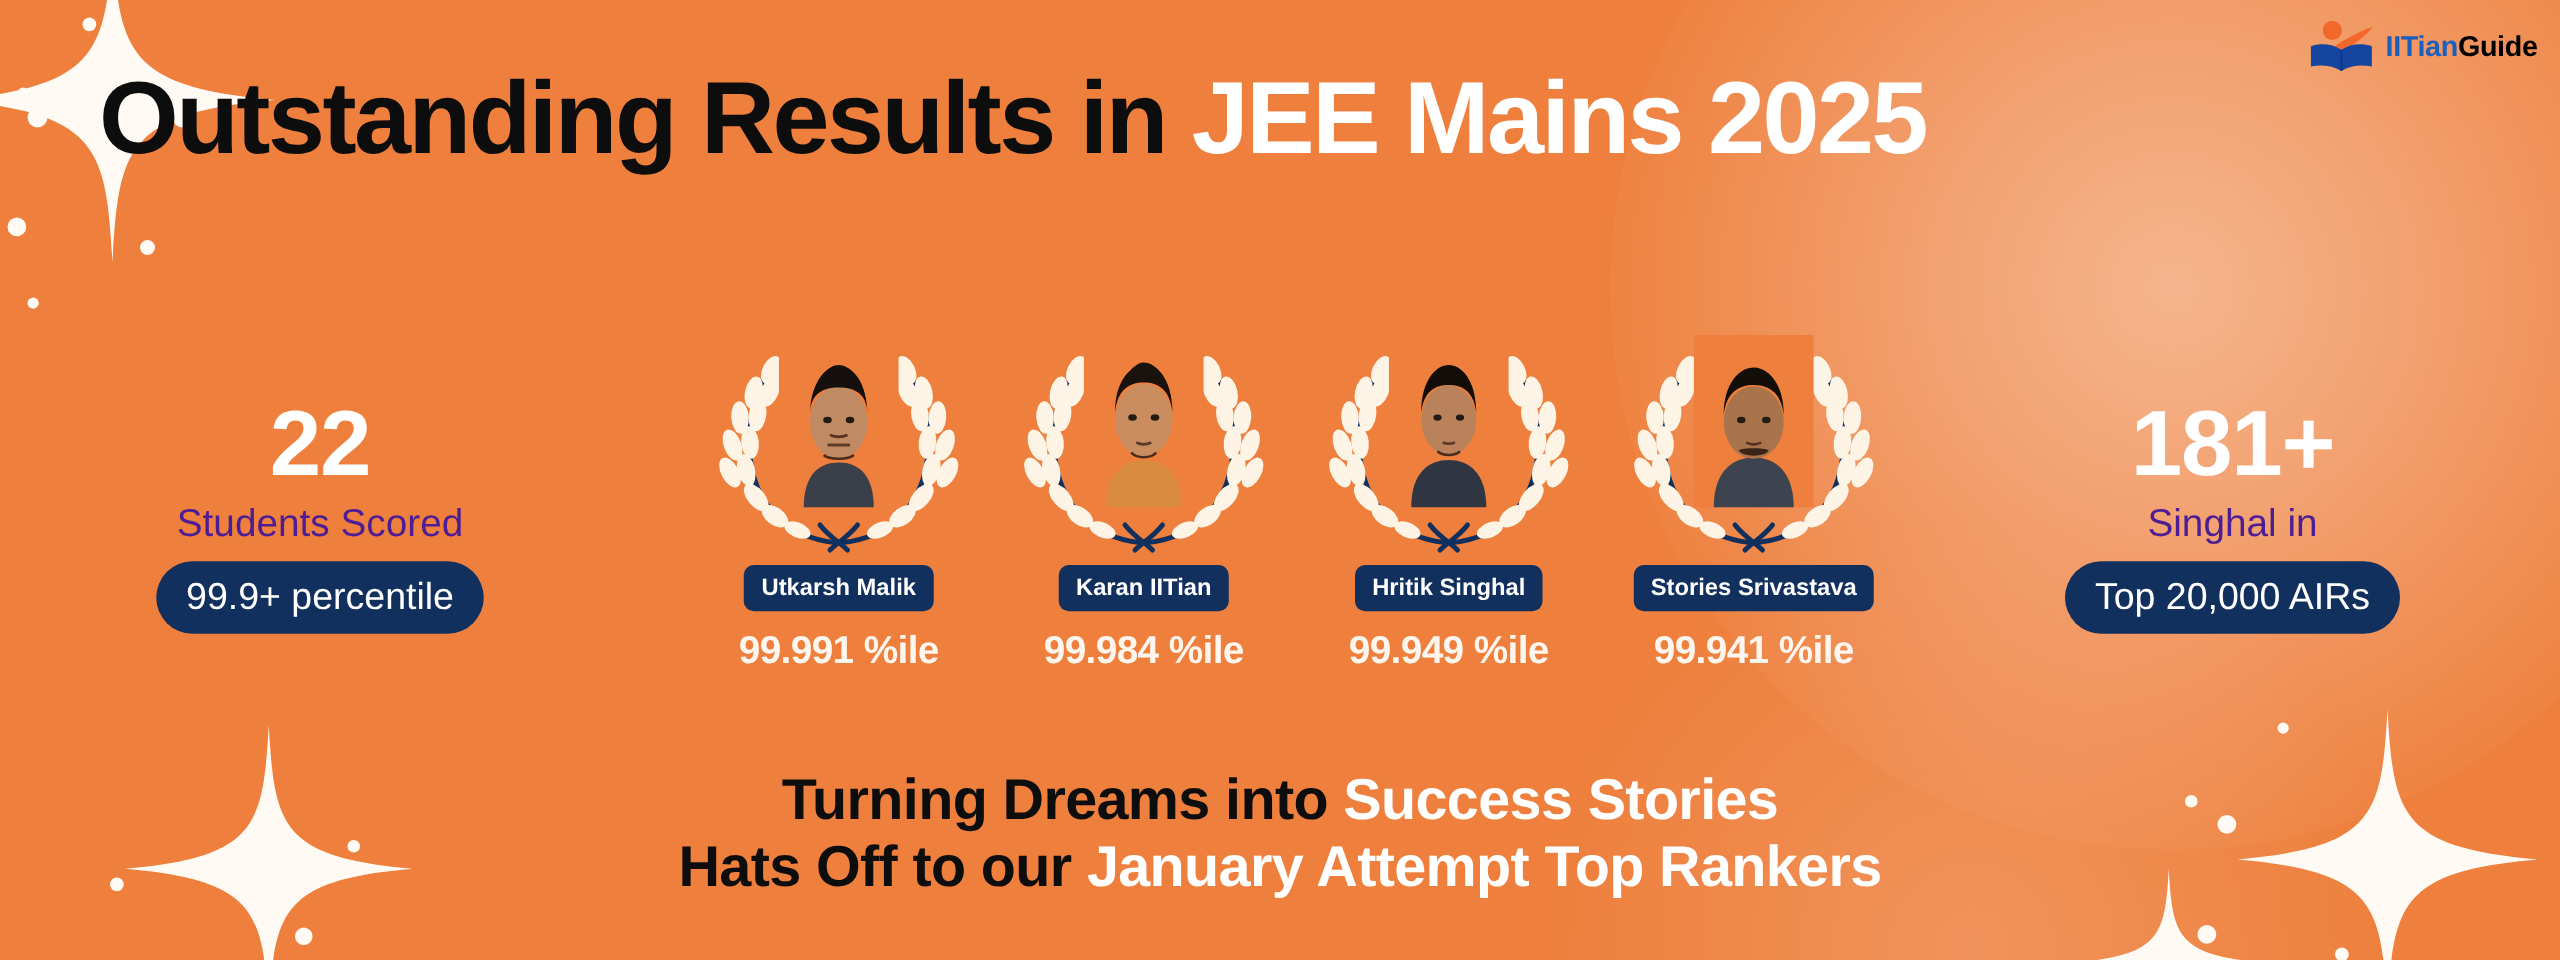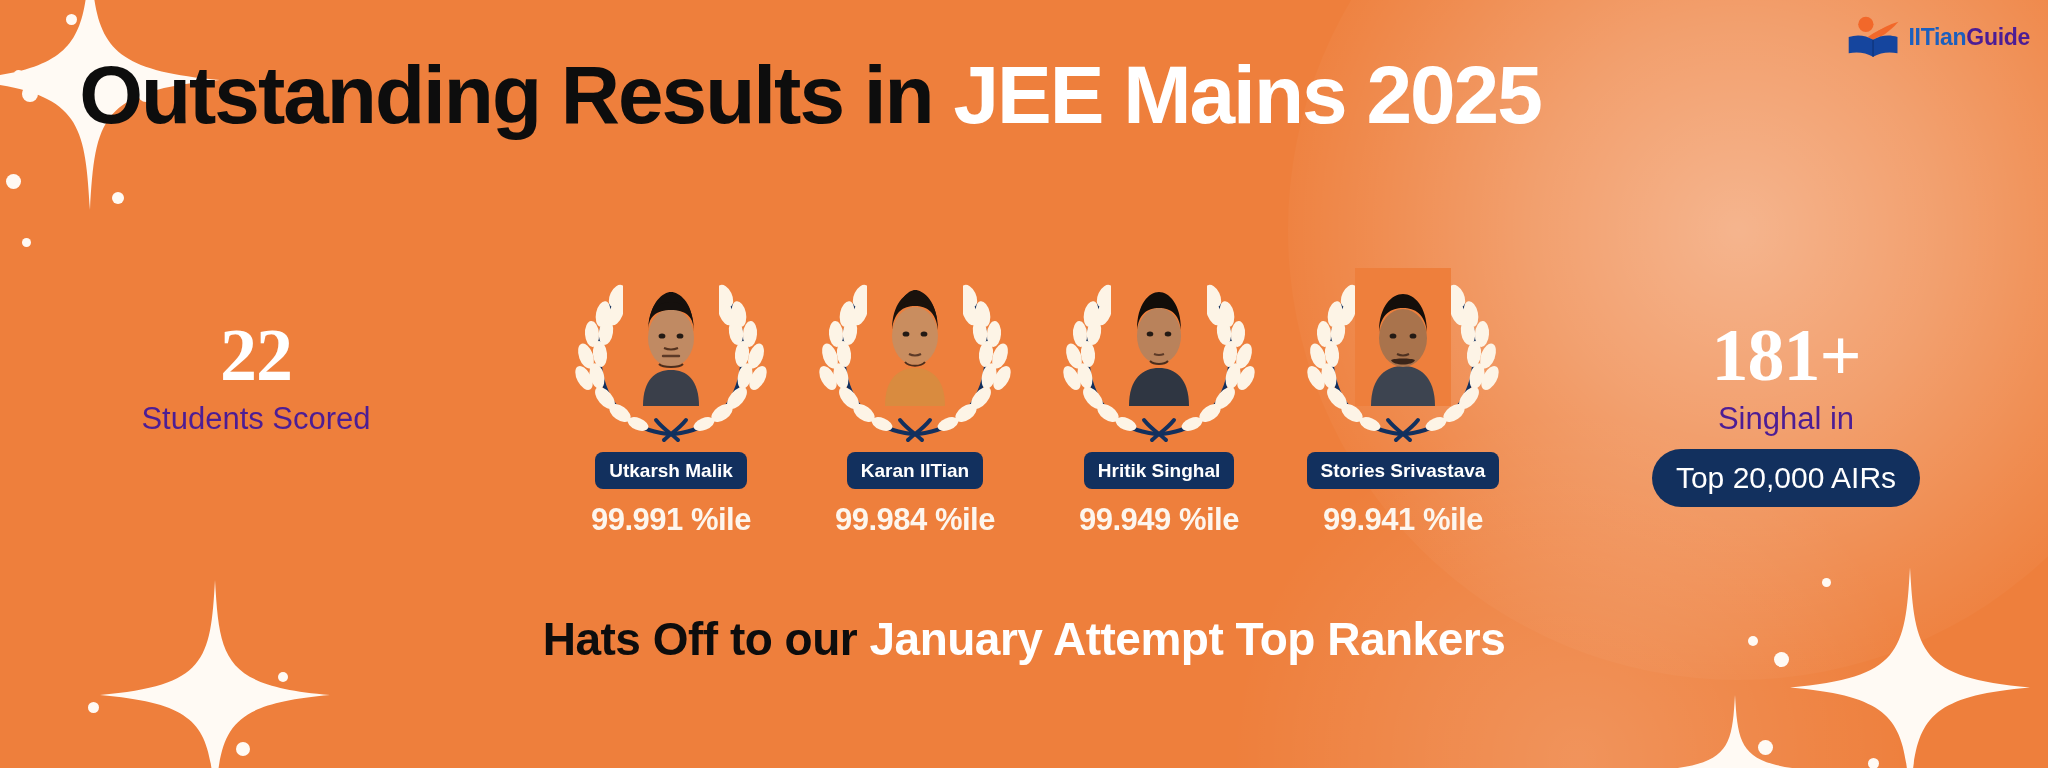--- a/index.html
+++ b/index.html
@@ -74,21 +74,21 @@
     gap: 6px;
   }
   .logo-mark { width: 56px; height: 46px; display:block; }
   .logo-text {
     font-size: 23px;
     font-weight: bold;
     letter-spacing: -0.3px;
     white-space: nowrap;
   }
   .logo-text .part-a { color: #1b5fbe; }
-  .logo-text .part-b { color: #4c1d95; }
+  .logo-text .part-b { color: #000000; }
 
   
   .headline {
     position: absolute;
     top: 52px;
     left: 0;
     width: 1620px;
     text-align: center;
     font-size: 82px;
     font-weight: bold;
@@ -107,21 +107,20 @@
   }
   .stat.left  { left: 66px;  top: 318px; }
   .stat.right { left: 1596px; top: 318px; }
 
   .stat-number {
     font-size: 74px;
     font-weight: bold;
     color: #ffffff;
     line-height: 1;
     letter-spacing: -1px;
-    font-family: Liberation Serif, serif;
   }
   .stat-label {
     margin-top: 10px;
     font-size: 31px;
     color: #4c1d95;
     line-height: 1.1;
   }
   .pill {
     margin: 13px auto 0 auto;
     background: #12305e;
@@ -274,20 +273,21 @@
     </span>
   </div>
 
   <div class="headline">
     <span class="dark">Outstanding Results in </span><span class="light">JEE Mains 2025</span>
   </div>
 
   <div class="stat left">
     <div class="stat-number">22</div>
     <div class="stat-label">Students Scored</div>
+    <div class="pill">99.9+ percentile</div>
   </div>
 
   <div class="stat right">
     <div class="stat-number">181+</div>
     <div class="stat-label">Singhal in</div>
     <div class="pill">Top 20,000 AIRs</div>
   </div>
 
   <div class="students">
 
@@ -527,17 +527,20 @@
         </div>
       </div>
       <div class="name-pill">Stories Srivastava</div>
       <div class="score">99.941 %ile</div>
     </div>
 
   </div>
 
   <div class="tagline">
     <span class="row">
+      <span class="dark">Turning Dreams into </span><span class="light">Success Stories</span>
+    </span>
+    <span class="row">
       <span class="dark">Hats Off to our </span><span class="light">January Attempt Top Rankers</span>
     </span>
   </div>
 
 </div>
 
 </body></html>

